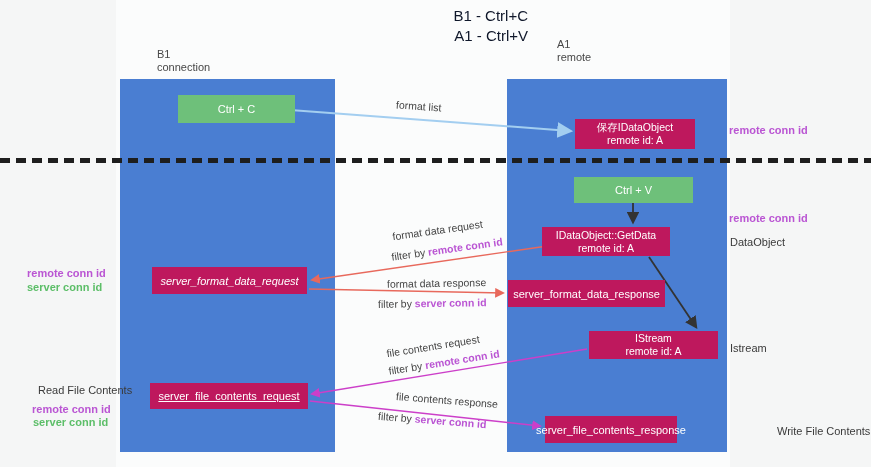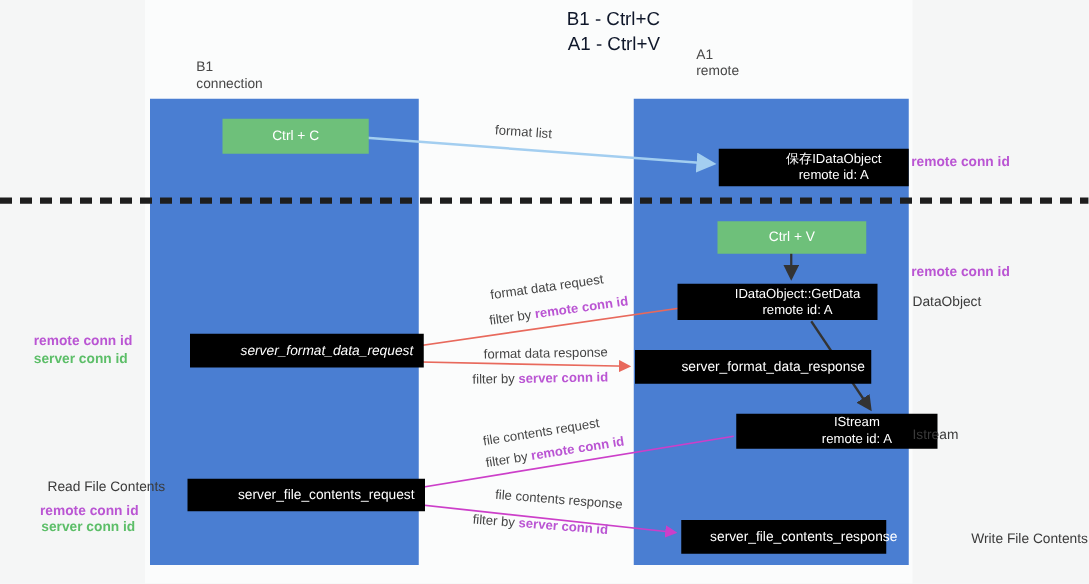--- a/index.html
+++ b/index.html
@@ -9,21 +9,21 @@
   .title{position:absolute;left:328px;top:6px;width:200px;text-align:right;
          font-size:15px;line-height:20px;color:#0f172a;}
   .lane-header{position:absolute;width:120px;text-align:left;font-size:11px;
                line-height:13px;color:#474747;}
   .lane{position:absolute;top:79px;height:373px;background:#4A7ED2;}
   .dashline{position:absolute;left:0;top:158px;width:871px;height:5px;
             background:repeating-linear-gradient(90deg,#1e1e1e 0 10px,transparent 10px 16px);}
   .arrows{position:absolute;left:0;top:0;z-index:3;}
   .box{position:absolute;z-index:4;display:flex;align-items:center;justify-content:center;
        color:#fff;text-align:center;font-size:11px;}
-  .box.orange{background:#000000;padding-left:32px;}
+  .box.orange{background:#be185d;}
   .box.green{background:#6EC07A;}
   .box .lines{font-size:10.5px;line-height:13px;}
   .alabel{position:absolute;z-index:5;font-size:10.5px;color:#454545;white-space:nowrap;}
   .side{position:absolute;z-index:5;font-size:11px;white-space:nowrap;color:#3a3a3a;}
   .purple{color:#BA55D3;font-weight:bold;}
   .greenlbl{color:#5CBE68;font-weight:bold;}
 </style>
 </head>
 <body>
 
@@ -103,21 +103,21 @@
     <span>server_format_data_response</span>
   </div>
 
   <div class="box orange" style="left:589px;top:331px;width:129px;height:28px;">
     <div class="lines">
       <div>IStream</div>
       <div>remote id: A</div>
     </div>
   </div>
 
-  <div class="box orange" style="left:150px;top:383px;width:158px;height:26px;">
+  <div class="box orange" style="left:150px;top:383px;width:158px;height:26px;text-decoration:underline;">
     <span>server_file_contents_request</span>
   </div>
 
   <div class="box orange" style="left:545px;top:416px;width:132px;height:27px;">
     <span>server_file_contents_response</span>
   </div>
 
   <div class="alabel" style="left:396px;top:100px;transform:rotate(4deg);">format list</div>
 
   <div class="alabel" style="left:392px;top:224px;transform:rotate(-8deg);">format data request</div>

